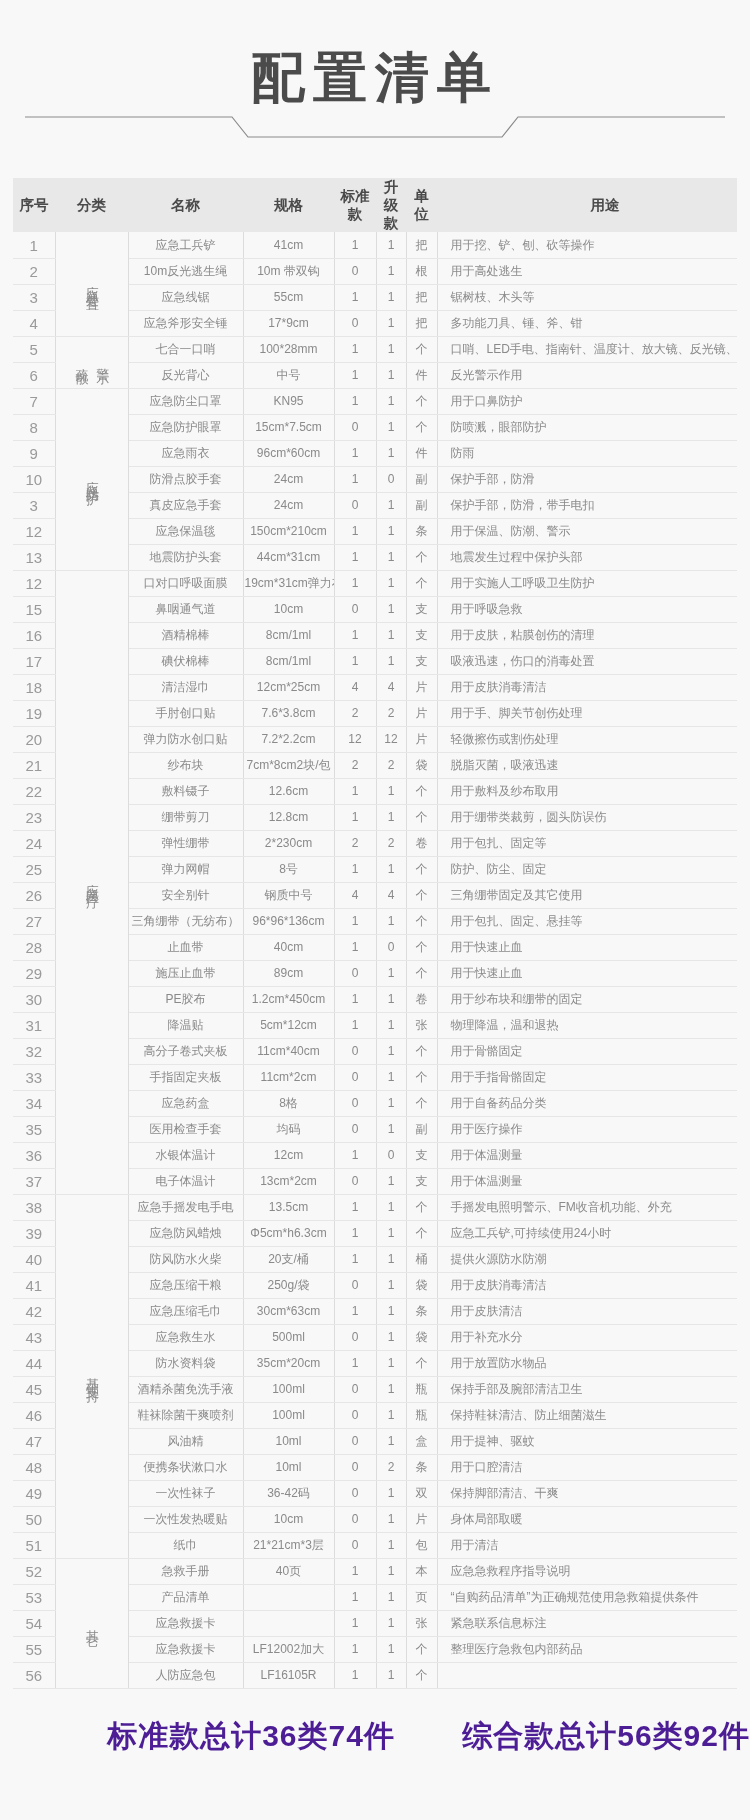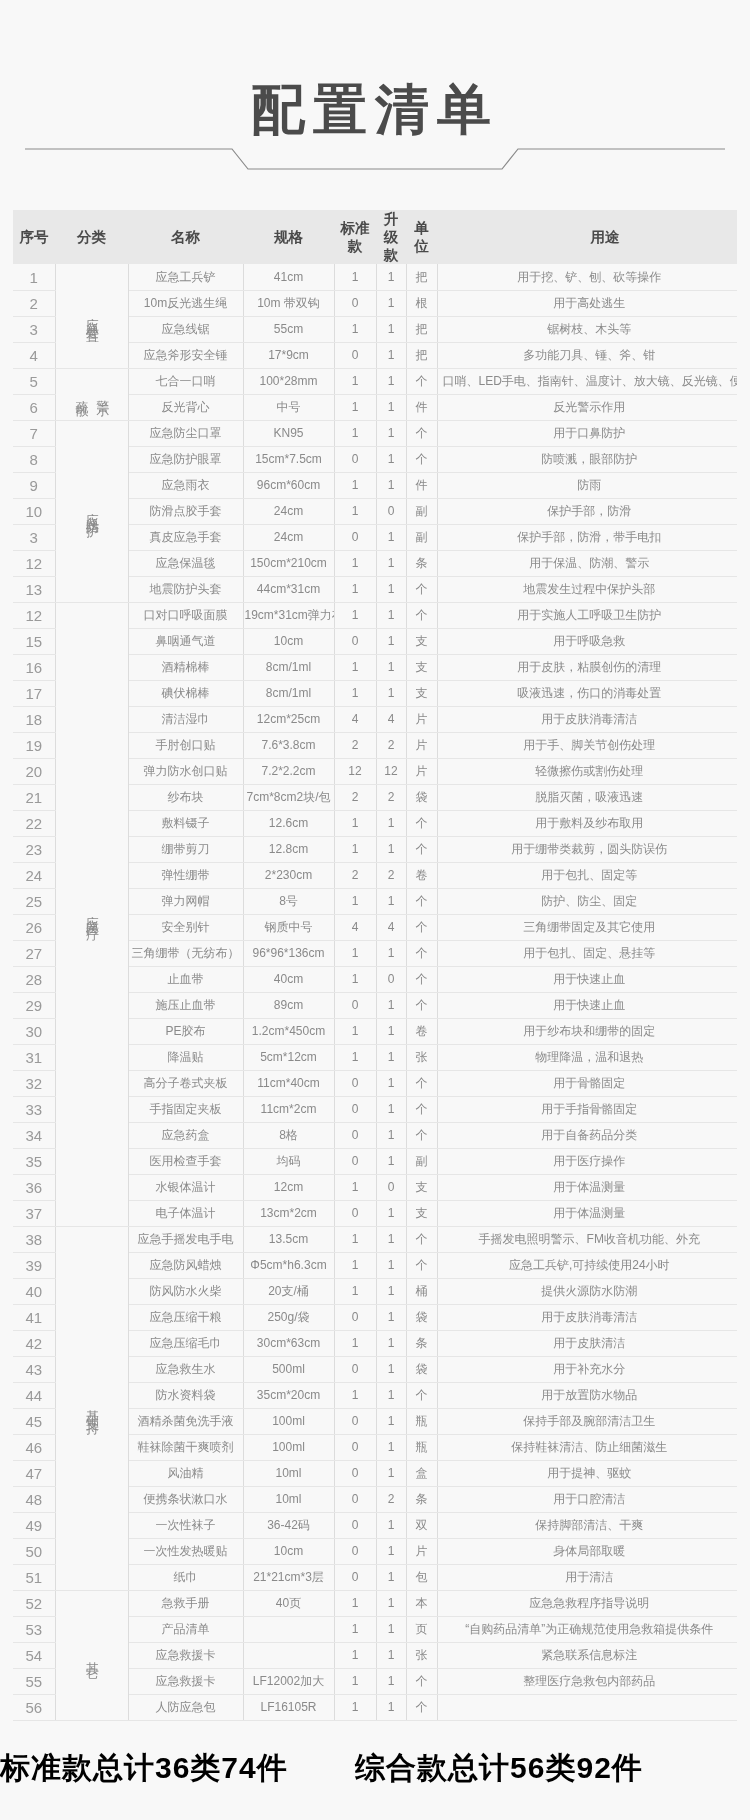--- a/index.html
+++ b/index.html
@@ -1,43 +1,43 @@
 <!DOCTYPE html>
 <html><head>
 <meta charset="utf-8">
 <style>
   * { margin:0; padding:0; box-sizing:border-box; }
   body { background:#f8f8f8; font-family:"Liberation Sans", sans-serif; }
   .page { width:750px; height:1820px; background:#f8f8f8; overflow:hidden; }
 
   
-  .title-wrap { padding-top:46px; text-align:center;margin-top:32px; }
+  .title-wrap { padding-top:46px; text-align:center; }
   h1.title { font-size:54px; line-height:1.15; color:#4b4b4b; font-weight:700; letter-spacing:8px; }
   .divider { display:block; margin:8px auto 0; }
 
   
   table.cfg { border-collapse:collapse; table-layout:fixed; width:724px; margin:36px 13px 0; }
   thead th { background:#e8e8e8; color:#4a4a4a; font-size:14.5px; font-weight:600;
              height:47px; text-align:center; vertical-align:middle; padding:0 2px;
              word-break:break-all; line-height:1.25; }
   thead th.h-use { text-align:center; padding-left:38px; }
   tbody td { height:26px; border-right:1px solid #dcdcdc; border-bottom:1px solid #e6e6e6;
              color:#8a8a8a; font-size:12px; text-align:center; vertical-align:middle;
              white-space:nowrap; overflow:hidden; padding:0 1px; }
   tbody td:last-child { border-right:none; }
   tbody td.no { font-size:15px; color:#9a9a9a; }
   tbody td.cat { vertical-align:middle; text-align:center; }
-  tbody td.use { text-align:center; padding-left:5px;margin-left:20px; }
+  tbody td.use { text-align:left; padding-left:13px;margin-left:20px; }
   span.vert { writing-mode:vertical-lr; text-orientation:upright; display:inline-block;
               letter-spacing:4px; line-height:1.6; white-space:pre-line;
               font-size:13px; color:#8a8a8a; }
 
   
-  .totals { margin-top:27px; text-align:left; font-weight:700; font-size:30px;
-            color:#000000; letter-spacing:1px; }
+  .totals { margin-top:27px; text-align:right; font-weight:700; font-size:30px;
+            color:#4c1d95; letter-spacing:1px; }
   .totals span { display:inline-block; }
   .totals span + span { margin-left:58px; }
 </style>
 </head>
 <body>
 
 <div class="page">
 
   <div class="title-wrap">
     <h1 class="title">配置清单</h1>

